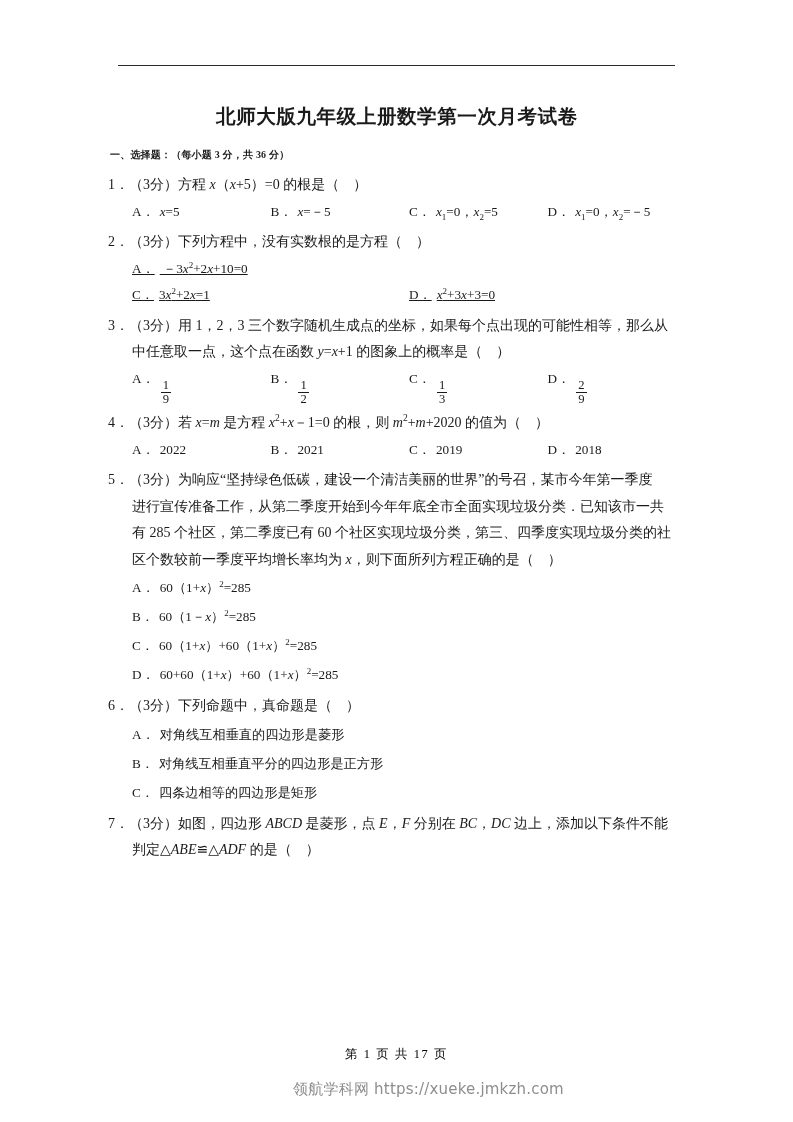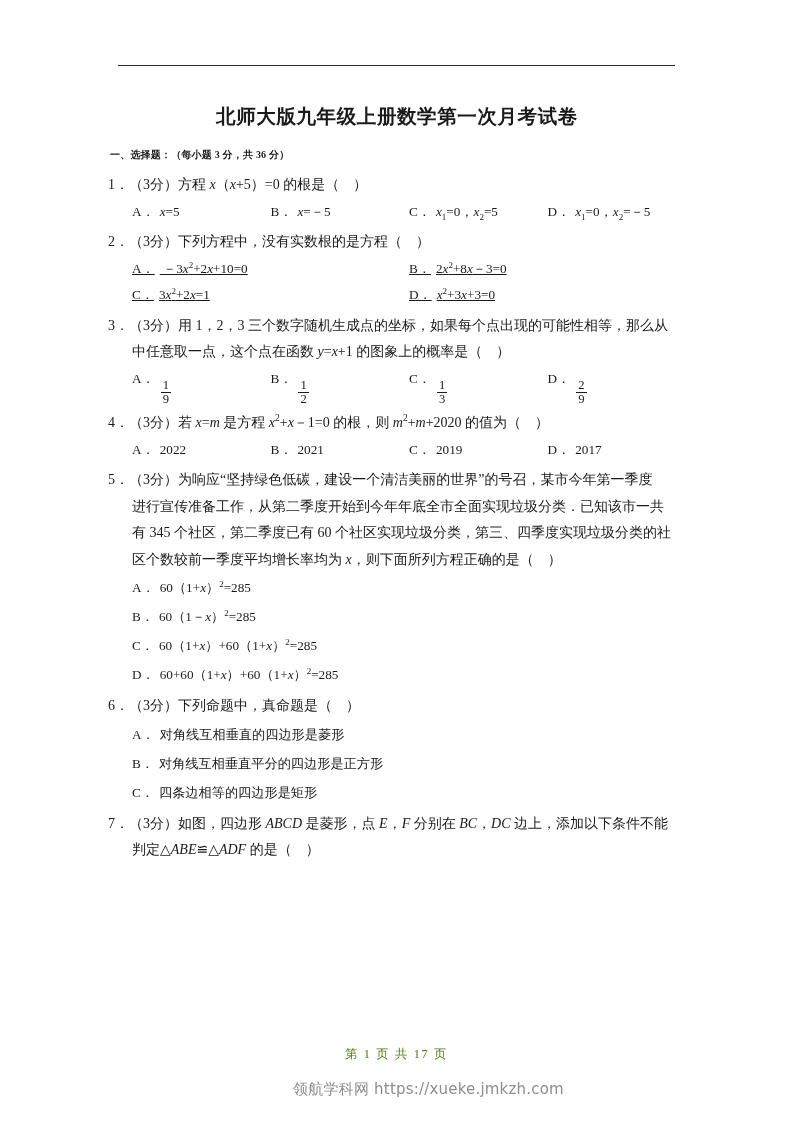--- a/index.html
+++ b/index.html
@@ -94,21 +94,21 @@
   .frac .num { padding: 0 2px; }
   .frac .den { padding: 0 2px; border-top: 1.1px solid #1a1a1a; }
   .gap-5 { margin-top: 3px; }
   .footer-page {
     position: absolute;
     left: 0;
     top: 1038px;
     width: 793px;
     text-align: center;
     font-size: 12.4px;
-    color: #4d7c0f;
+    color: #000000;
     letter-spacing: 1.6px;
   }
   .watermark {
     position: absolute;
     left: 0;
     top: 1072px;
     width: 793px;
     text-align: center;
     font-size: 15px;
     color: #8d8d8d;
@@ -142,21 +142,20 @@
         <div class="opt"><span class="lbl">D．</span><i class="v">x</i><sub>1</sub>=0，<i class="v">x</i><sub>2</sub>=－5</div>
       </div>
     </div>
 
     <div class="q">
       <div class="q-stem">
         <span>2</span>．<span>（3分）</span>下列方程中，没有实数根的是方程（&nbsp;&nbsp;&nbsp;&nbsp;）
       </div>
       <div class="opts-row two">
         <div class="opt"><span class="lbl">A．</span>&nbsp;－3<i class="v">x</i><sup>2</sup>+2<i class="v">x</i>+10=0</div>
-        <div class="opt"><span class="lbl">B．</span>2<i class="v">x</i><sup>2</sup>+8<i class="v">x</i>－3=0</div>
       </div>
       <div class="opts-row two">
         <div class="opt"><span class="lbl">C．</span>3<i class="v">x</i><sup>2</sup>+2<i class="v">x</i>=1</div>
         <div class="opt"><span class="lbl">D．</span><i class="v">x</i><sup>2</sup>+3<i class="v">x</i>+3=0</div>
       </div>
     </div>
 
     <div class="q">
       <div class="q-stem">
         <span>3</span>．<span>（3分）</span>用 1，2，3 三个数字随机生成点的坐标，如果每个点出现的可能性相等，那么从
@@ -183,29 +182,29 @@
     </div>
 
     <div class="q gap-5">
       <div class="q-stem">
         <span>4</span>．<span>（3分）</span>若 <i class="v">x</i>=<i class="v">m</i> 是方程 <i class="v">x</i><sup>2</sup>+<i class="v">x</i>－1=0 的根，则 <i class="v">m</i><sup>2</sup>+<i class="v">m</i>+2020 的值为（&nbsp;&nbsp;&nbsp;&nbsp;）
       </div>
       <div class="opts-row four">
         <div class="opt"><span class="lbl">A．</span><span>2022</span></div>
         <div class="opt"><span class="lbl">B．</span><span>2021</span></div>
         <div class="opt"><span class="lbl">C．</span><span>2019</span></div>
-        <div class="opt"><span class="lbl">D．</span><span>2017</span></div>
+        <div class="opt"><span class="lbl">D．</span><span>2018</span></div>
       </div>
     </div>
 
     <div class="q">
       <div class="q-stem">
         <span>5</span>．<span>（3分）</span>为响应“坚持绿色低碳，建设一个清洁美丽的世界”的号召，某市今年第一季度
         <span class="cont">进行宣传准备工作，从第二季度开始到今年年底全市全面实现垃圾分类．已知该市一共</span>
-        <span class="cont">有 345 个社区，第二季度已有 60 个社区实现垃圾分类，第三、四季度实现垃圾分类的社</span>
+        <span class="cont">有 285 个社区，第二季度已有 60 个社区实现垃圾分类，第三、四季度实现垃圾分类的社</span>
         <span class="cont">区个数较前一季度平均增长率均为 <i class="v">x</i>，则下面所列方程正确的是（&nbsp;&nbsp;&nbsp;&nbsp;）</span>
       </div>
       <div class="opts-stack">
         <div class="opt"><span class="lbl">A．</span>60（1+<i class="v">x</i>）<sup>2</sup>=285</div>
         <div class="opt"><span class="lbl">B．</span>60（1－<i class="v">x</i>）<sup>2</sup>=285</div>
         <div class="opt"><span class="lbl">C．</span>60（1+<i class="v">x</i>）+60（1+<i class="v">x</i>）<sup>2</sup>=285</div>
         <div class="opt"><span class="lbl">D．</span>60+60（1+<i class="v">x</i>）+60（1+<i class="v">x</i>）<sup>2</sup>=285</div>
       </div>
     </div>
 

